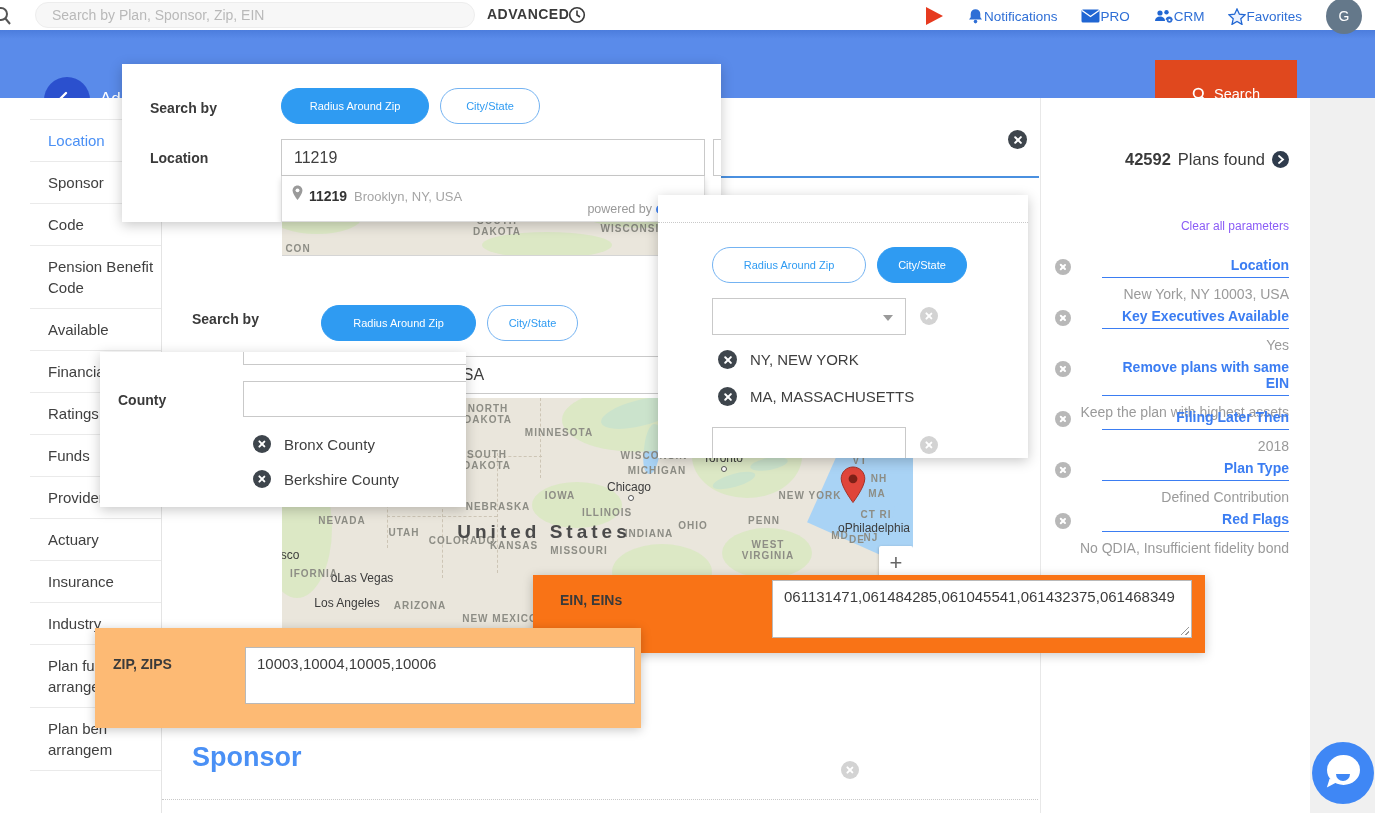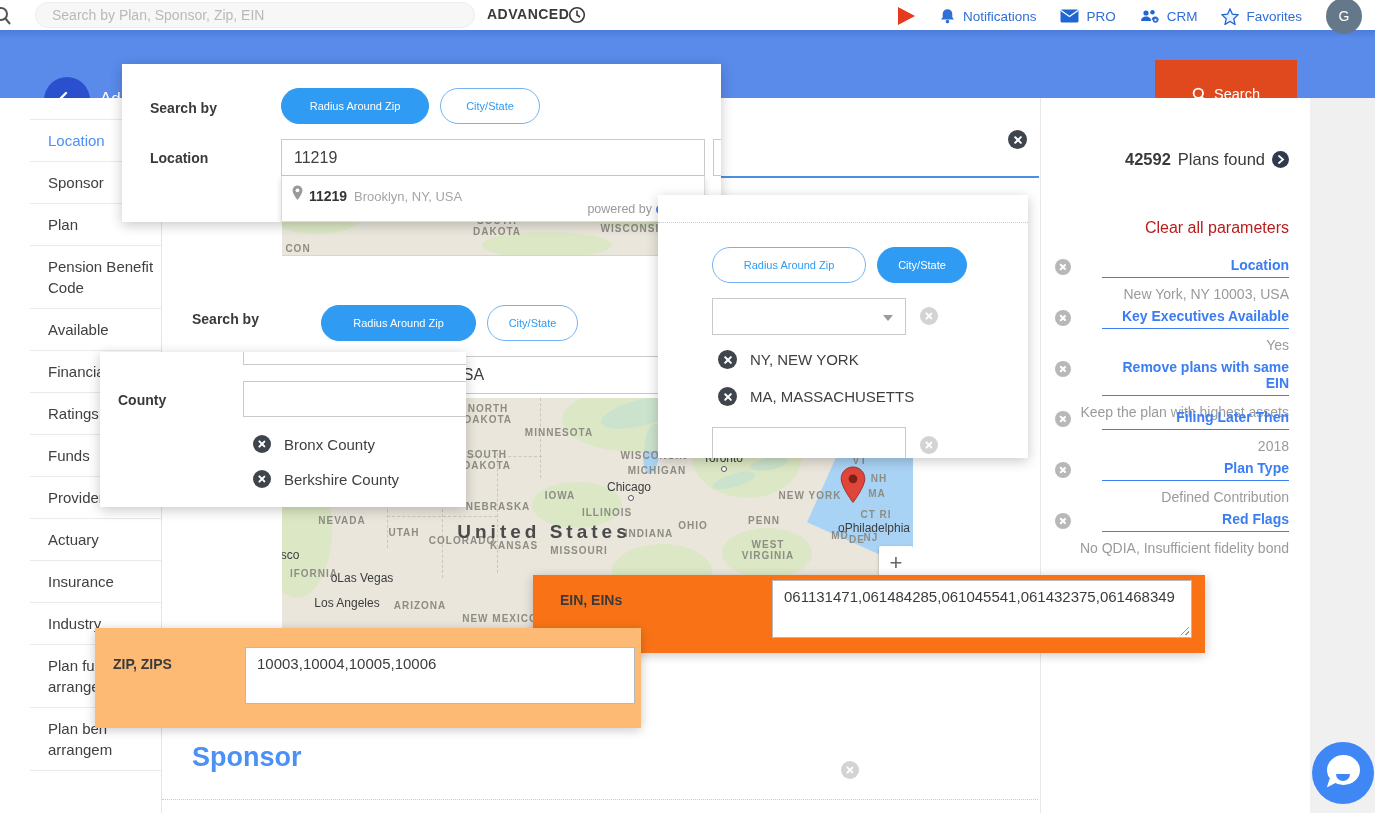--- a/index.html
+++ b/index.html
@@ -6,21 +6,21 @@
   #app{position:relative;width:1375px;height:813px;overflow:hidden;
        font-family:"Liberation Sans","DejaVu Sans",sans-serif;color:#3c3c3c;background:#fff;}
   .abs{position:absolute;}
   
   #topbar{left:0;top:0;width:1375px;height:30px;background:#fff;z-index:4;}
   #top-search{left:35px;top:2px;width:440px;height:26px;background:#f7f7f7;border:1px solid #ededed;border-radius:14px;
     font-size:14px;color:#3c3c3c;padding:0 16px;box-sizing:border-box;outline:none;}
   #top-search::placeholder{color:#b9b9b9;}
   #advanced{left:487px;top:6px;font-size:14px;font-weight:bold;color:#3a3a3a;letter-spacing:.5px;}
   #topnav{right:13px;top:0;height:32px;display:flex;align-items:center;gap:24px;}
-  .nav-item{display:flex;align-items:center;gap:7px;color:#2f6fd6;font-size:13.5px;cursor:pointer;}
+  .nav-item{display:flex;align-items:center;color:#2f6fd6;font-size:13.5px;cursor:pointer;}
   #avatar{width:36px;height:36px;border-radius:50%;background:#64788a;color:#fff;display:flex;align-items:center;justify-content:center;font-size:14px;}
   .play-tri{width:0;height:0;border-left:17px solid #e63a1f;border-top:9px solid transparent;border-bottom:9px solid transparent;}
   
   #header{left:0;top:30px;width:1375px;height:68px;background:linear-gradient(180deg,#4c7ddd 0,#5a8bea 9px,#5a8bea 100%);}
   #back-btn{left:44px;top:47px;width:46px;height:46px;border-radius:50%;background:#2b50ce;display:flex;align-items:center;justify-content:center;cursor:pointer;}
   #header-title{left:100px;top:59px;color:#fff;font-size:17px;}
   #search-btn{left:1155px;top:30px;width:142px;height:68px;background:#e0481e;color:#fff;display:flex;align-items:center;justify-content:center;gap:7px;font-size:14.5px;cursor:pointer;}
   
   #sidebar{left:0;top:98px;width:162px;height:715px;background:#fff;border-right:1px solid #e4e4e4;box-sizing:border-box;}
   #sidebar-items{position:absolute;left:0;top:21px;width:161px;}
@@ -52,21 +52,21 @@
   .green{position:absolute;background:#d7e8bd;border-radius:50%;opacity:.75;}
   .dashv{position:absolute;border-left:1px dashed #cdc5b5;}
   .dashh{position:absolute;border-top:1px dashed #cdc5b5;}
   #map-plus{position:absolute;left:597px;top:148px;width:34px;height:33px;background:#fff;border-radius:2px;box-shadow:0 1px 3px rgba(0,0,0,.3);
     display:flex;align-items:center;justify-content:center;font-size:22px;color:#666;cursor:pointer;}
   #sponsor-title{left:30px;top:644px;font-size:27px;font-weight:bold;color:#4a90f5;}
   
   #rightbar{left:1040px;top:98px;width:270px;height:715px;background:#fff;border-left:1px solid #e8e8e8;box-sizing:border-box;}
   #plans-found{position:absolute;right:21px;top:52px;display:flex;align-items:center;gap:7px;font-size:16.5px;color:#3a3a3a;cursor:pointer;}
   #go-circle{width:17px;height:17px;border-radius:50%;background:#2f3b4c;display:flex;align-items:center;justify-content:center;}
-  #clear-params{position:absolute;right:21px;top:121px;font-size:16px;color:#b91c1c;cursor:pointer;}
+  #clear-params{position:absolute;right:21px;top:121px;font-size:12px;color:#8b5cf6;cursor:pointer;}
   .filt{position:absolute;right:21px;width:234px;}
   .filt-name{margin-left:47px;width:187px;box-sizing:border-box;border-bottom:1px solid #3b7df2;text-align:right;
     font-size:14px;font-weight:bold;color:#3b7df2;padding-bottom:4px;cursor:pointer;}
   .filt-val{width:234px;text-align:right;font-size:14px;color:#9a9a9a;margin-top:8px;}
   #gray-strip{left:1310px;top:98px;width:65px;height:715px;background:#f0f0f0;}
   
   .popup{background:#fff;box-shadow:0 3px 12px rgba(0,0,0,.22);overflow:hidden;}
   #county-popup{left:100px;top:352px;width:366px;height:155px;z-index:10;}
   #zip-popup{left:122px;top:64px;width:599px;height:158px;z-index:20;}
   #state-popup{left:658px;top:195px;width:370px;height:263px;z-index:30;}
@@ -151,21 +151,21 @@
           <line x1="9.8" y1="9.8" x2="14" y2="14" stroke="#fff" stroke-width="1.8"></line>
         </svg>
       <span>Search</span>
     </div>
   </div>
 
   <div id="sidebar" class="abs">
     <div id="sidebar-items">
         <div class="side-item active">Location</div>
         <div class="side-item">Sponsor</div>
-        <div class="side-item">Plan</div>
+        <div class="side-item">Code</div>
         <div class="side-item">Pension Benefit Code</div>
         <div class="side-item">Available</div>
         <div class="side-item">Financial</div>
         <div class="side-item">Ratings</div>
         <div class="side-item">Funds</div>
         <div class="side-item">Providers</div>
         <div class="side-item">Actuary</div>
         <div class="side-item">Insurance</div>
         <div class="side-item">Industry</div>
         <div class="side-item">Plan fund arrangem</div>

